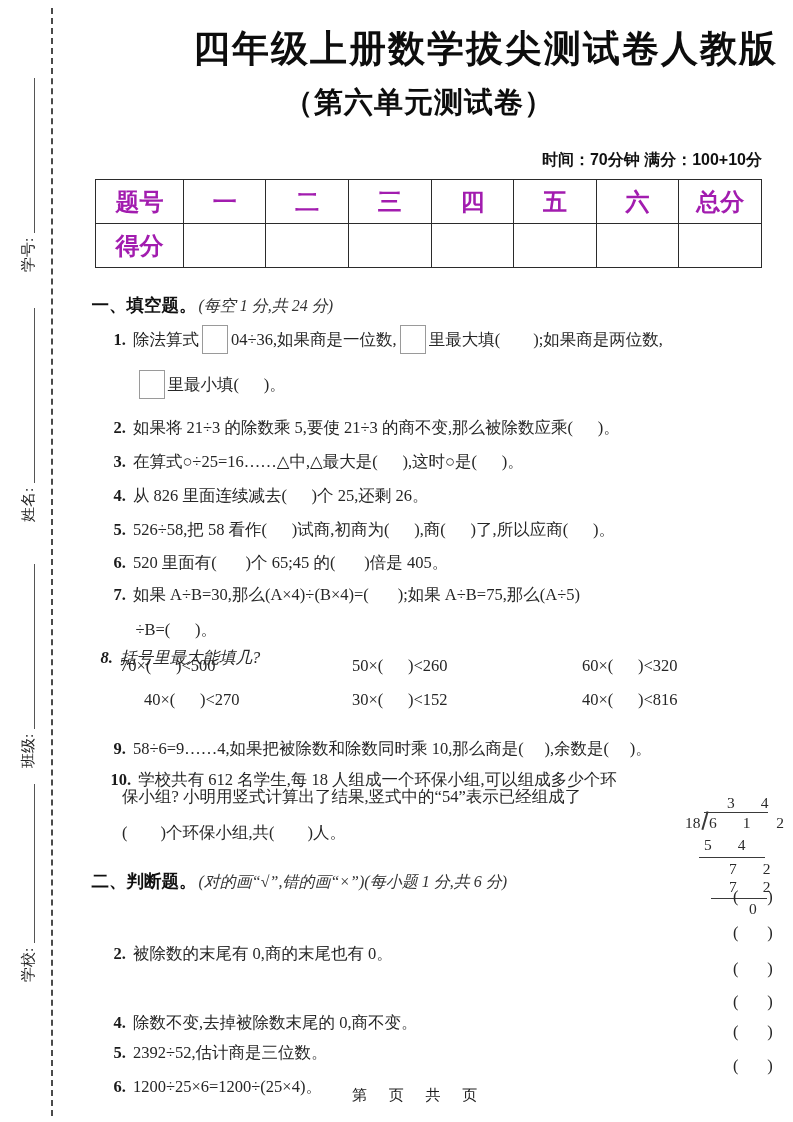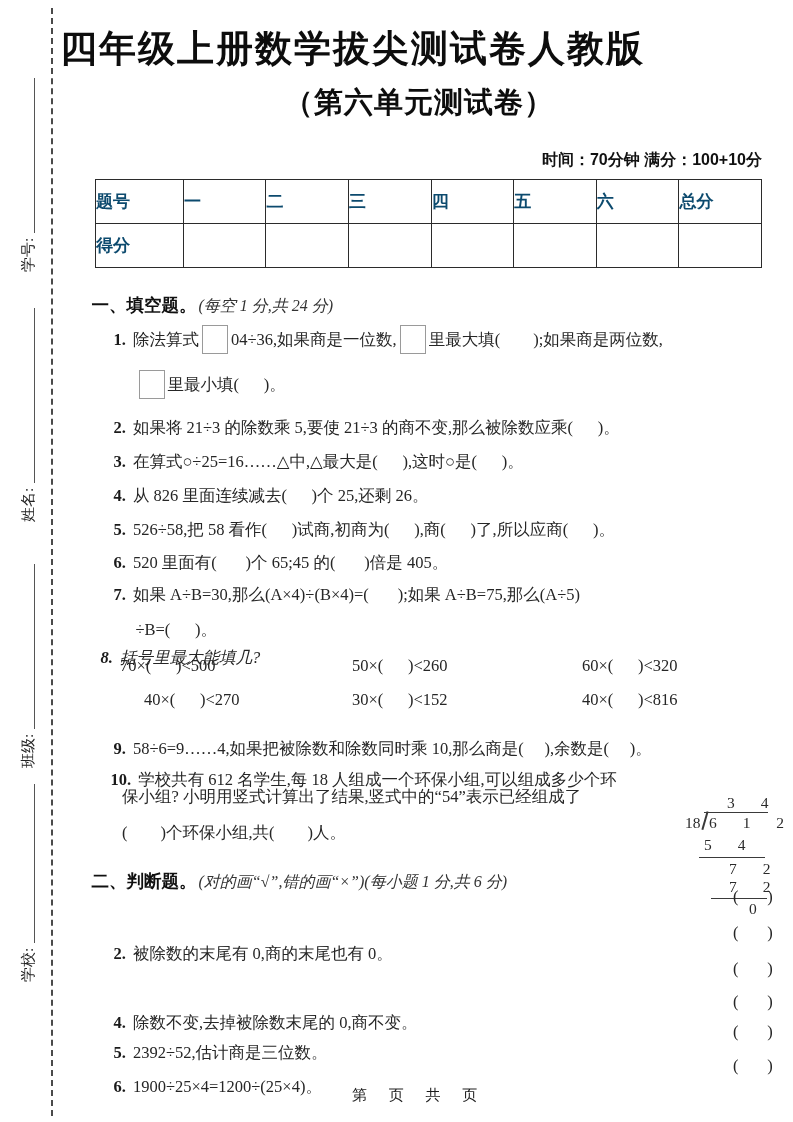--- a/index.html
+++ b/index.html
@@ -15,42 +15,42 @@
     border-left:2.5px dashed #4a4a4a;
   }
   .mfield {
     position:absolute; height:22px; display:flex; align-items:flex-end;
     transform:rotate(-90deg); transform-origin:top left;
     font-size:15px; color:#222; white-space:nowrap;
   }
   .mfield .mline { flex:1; border-bottom:1.6px solid #555; margin:0 2px 3px 5px; }
   
   .title {
-    position:absolute; top:24px; left:60px; width:718px; text-align:left;
+    position:absolute; top:24px; left:60px; width:718px; text-align:right;
     font-family:"Liberation Sans","DejaVu Sans",sans-serif;
     font-size:37px; font-weight:700; letter-spacing:2px; color:#0d0d0d;
   }
   .subtitle {
     position:absolute; top:83px; left:60px; width:718px; text-align:center;
     font-family:"Liberation Sans","DejaVu Sans",sans-serif;
     font-size:29px; font-weight:700; letter-spacing:1px; color:#0d0d0d;
   }
   .time-info {
     position:absolute; top:150px; left:95px; width:667px; text-align:right;
     font-family:"Liberation Sans","DejaVu Sans",sans-serif;
     font-size:16px; font-weight:700; color:#111;
   }
   
   table.score-table {
     position:absolute; top:179px; left:95px; width:667px;
     border-collapse:collapse; table-layout:fixed;
   }
   table.score-table td {
-    border:1.7px solid #2b2b2b; height:44px; 
-    font-size:17px; color:#0c4a6e;
+    border:1.7px solid #2b2b2b; height:44px; text-align:center;
+    font-size:24px; color:#a21caf;
   }
   table.score-table td.lab { font-weight:700; }
   table.score-table col.c0 { width:13.2%; }
   
   .row { position:absolute; white-space:pre; font-size:16.5px; color:#262626; }
   .qn { font-weight:700; margin-right:7px; color:#1a1a1a; }
   .sec-head { position:absolute; white-space:pre; font-size:17.5px; }
   .sec-bold { font-weight:700; color:#101010; }
   .sec-note { font-style:italic; font-size:16px; color:#333; margin-left:2px; }
   .blankbox {
@@ -232,19 +232,19 @@
     <span class="qn">4.</span><span>除数不变,去掉被除数末尾的 0,商不变。</span>
   </div>
   <div class="tf-paren" style="top:992px;">(       )</div>
 
   <div class="row" style="left:97px; top:1022px;">
     <span class="qn">5.</span><span>2392÷52,估计商是三位数。</span>
   </div>
   <div class="tf-paren" style="top:1022px;">(       )</div>
 
   <div class="row" style="left:97px; top:1056px;">
-    <span class="qn">6.</span><span>1900÷25×4=1200÷(25×4)。</span>
+    <span class="qn">6.</span><span>1200÷25×6=1200÷(25×4)。</span>
   </div>
   <div class="tf-paren" style="top:1056px;">(       )</div>
 
   <div class="footer">第 页 共 页</div>
 
 </div>
 
 </body></html>

